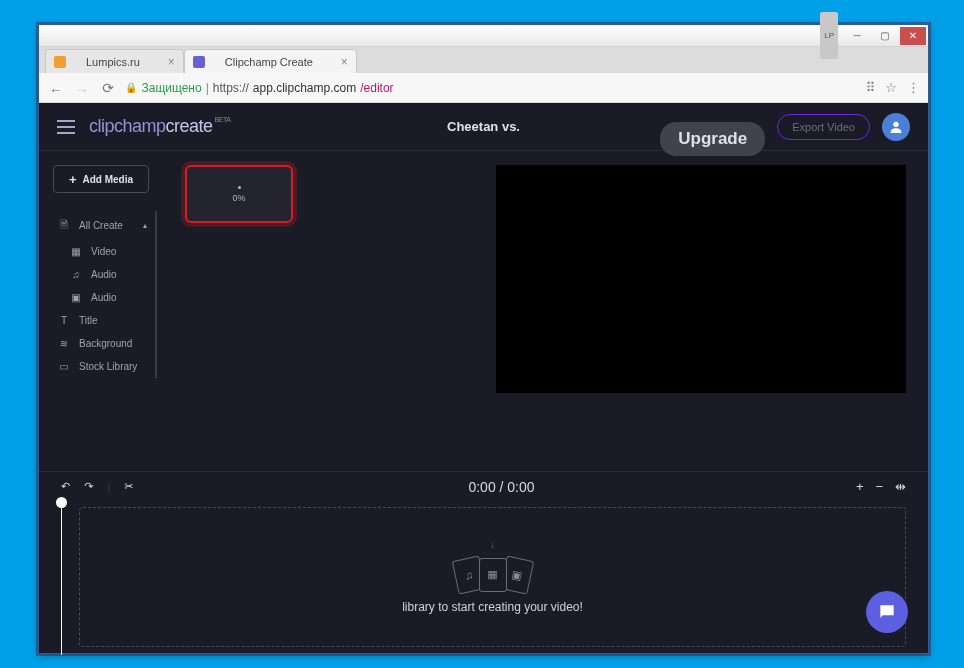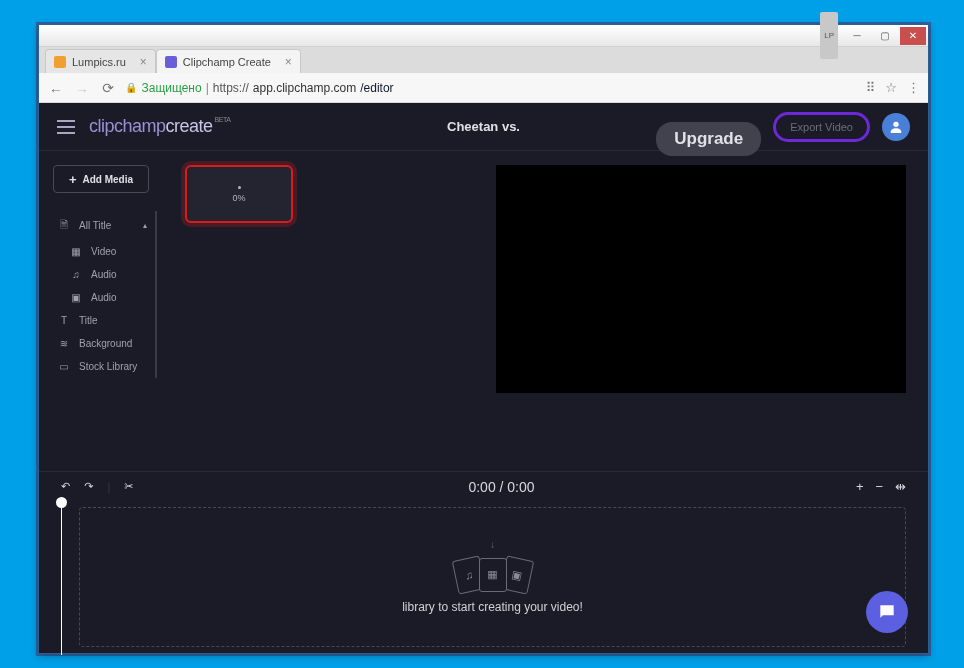--- a/index.html
+++ b/index.html
@@ -8,49 +8,49 @@
 
 .window-frame { position: absolute; top: 24px; left: 38px; width: 891px; height: 630px; background: #fff; border: 1px solid #2b5f8e; box-shadow: 0 2px 8px rgba(0,0,0,.3); }
 .titlebar { height: 22px; background: linear-gradient(#fff,#e8e8e8); display: flex; justify-content: flex-end; align-items: center; padding: 0 2px; border-bottom: 1px solid #d0d0d0; }
 .tb-group { display: flex; gap: 2px; align-items: center; }
 .tb-lp { background: #c8c8c8; color: #555; font-size: 8px; padding: 19px 4px; border-radius: 2px; margin-right: 4px; }
 .tb-btn { width: 26px; height: 18px; display: flex; align-items: center; justify-content: center; font-size: 10px; color: #555; }
 .tb-close { background: #c94f4f; color: #fff; }
 
 
 .tabs { height: 26px; background: #dcdcdc; display: flex; align-items: flex-end; padding-left: 6px; gap: 0; }
-.tab { height: 24px; background: #f4f4f4; border-top-left-radius: 4px; border-top-right-radius: 4px; display: flex; align-items: center; padding: 0 8px; font-size: 11px; color: #444; border: 1px solid #c8c8c8; border-bottom: none; gap: 6px; }
+.tab { height: 24px; background: #f4f4f4; border-top-left-radius: 4px; border-top-right-radius: 4px; display: flex; align-items: center; padding: 0 8px; font-size: 11px; color: #444; border: 1px solid #c8c8c8; border-bottom: none; gap: 20px; }
 .tab.inactive { background: #e6e6e6; }
 .tab-favicon { width: 12px; height: 12px; border-radius: 2px; }
 .tab-close { font-size: 12px; color: #888; margin-left: 8px; }
 
 
 .addr { height: 30px; background: #f7f7f7; display: flex; align-items: center; padding: 0 8px; gap: 8px; border-bottom: 1px solid #d8d8d8; }
 .nav-btn { width: 18px; height: 18px; display: flex; align-items: center; justify-content: center; color: #777; font-size: 14px; }
 .url-bar { flex: 1; display: flex; align-items: center; gap: 4px; font-size: 12px; color: #555; }
 .lock { color: #2a9e44; font-size: 10px; }
 .secure { color: #2a9e44; font-size: 12px; }
 .url-host { color: #2a9e44; }
-.url-path { color: #0f172a; }
+.url-path { color: #be185d; }
 .addr-right { display: flex; gap: 10px; align-items: center; color: #777; font-size: 13px; }
 
 
 .app { position: absolute; top: 78px; left: 0; right: 0; bottom: 0; background: #1a1b26; color: #d0d0d8; }
 
 
 .app-header { height: 48px; background: #1a1b26; display: flex; align-items: center; padding: 0 18px; border-bottom: 1px solid #2a2b38; }
 .hamburger { width: 18px; height: 14px; display: flex; flex-direction: column; justify-content: space-between; margin-right: 14px; cursor: pointer; }
 .hamburger span { height: 2px; background: #a8a5c7; }
 .logo { font-size: 18px; color: #9b8fd6; letter-spacing: -0.5px; }
 .logo .thin { font-weight: 300; color: #c8c4e8; }
 .logo .beta { font-size: 7px; color: #888; vertical-align: top; margin-left: 2px; }
 .project-title { position: absolute; left: 50%; transform: translateX(-50%); font-size: 13px; color: #e0e0e8; font-weight: 600; }
 .header-right { margin-left: auto; display: flex; align-items: center; gap: 12px; }
 .btn-upgrade { background: #41424e; color: #e0e0e8; border: none; padding: 7px 18px; border-radius: 16px; font-size: 17px; font-weight: 600; cursor: pointer; margin-top: 25px; }
-.btn-export { background: transparent; color: #6b6c78; border: 3px solid #6d28d9; padding: 6px 14px; border-radius: 16px; font-size: 11px; cursor: pointer; }
+.btn-export { background: transparent; color: #6b6c78; border: 1px solid #6d28d9; padding: 6px 14px; border-radius: 16px; font-size: 11px; cursor: pointer; }
 .avatar { width: 28px; height: 28px; border-radius: 50%; background: #4a7fd8; display: flex; align-items: center; justify-content: center; }
 .avatar svg { width: 16px; height: 16px; }
 
 
 .main-area { display: flex; height: 320px; }
 .sidebar { width: 118px; padding: 14px 0 0 14px; }
 .add-media-btn { width: 96px; height: 28px; border: 1px solid #484958; background: transparent; color: #e0e0e8; border-radius: 4px; font-size: 10px; font-weight: 600; display: flex; align-items: center; justify-content: center; gap: 6px; cursor: pointer; }
 .add-media-btn .plus { font-size: 13px; }
 .side-list { margin-top: 18px; border-right: 2px solid #3a3b48; padding-right: 4px; }
 .side-item { display: flex; align-items: center; gap: 8px; padding: 6px 4px; font-size: 10px; color: #a0a0b0; cursor: pointer; }
@@ -162,21 +162,21 @@
 
     <div class="main-area">
       <div class="sidebar">
         <button class="add-media-btn">
           <span class="plus">+</span>
           <span>Add Media</span>
         </button>
         <div class="side-list">
           <div class="side-item">
             <span class="icon">🗎</span>
-            <span>All Title</span>
+            <span>All Create</span>
             <span class="caret">▴</span>
           </div>
           <div class="side-item sub">
             <span class="icon">▦</span>
             <span>Video</span>
           </div>
           <div class="side-item sub">
             <span class="icon">♫</span>
             <span>Audio</span>
           </div>

